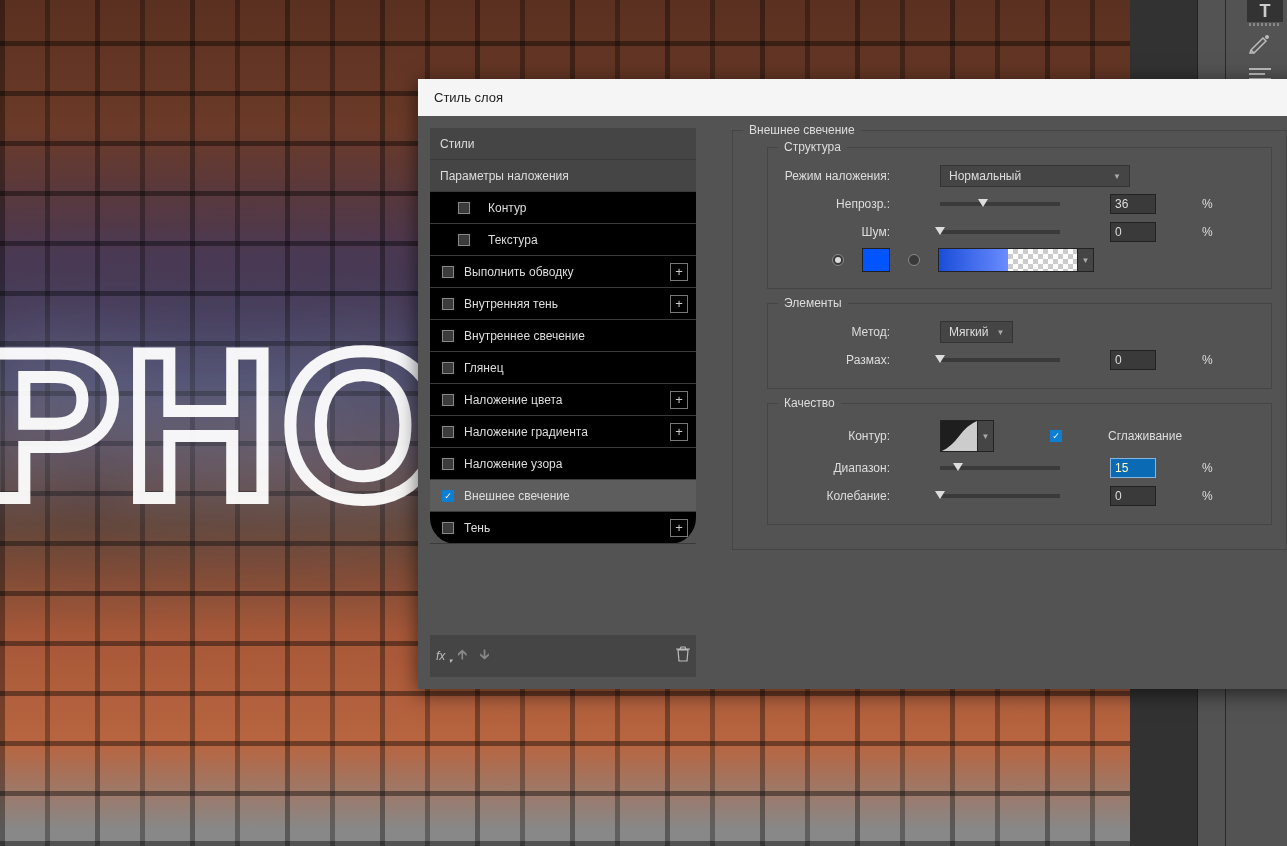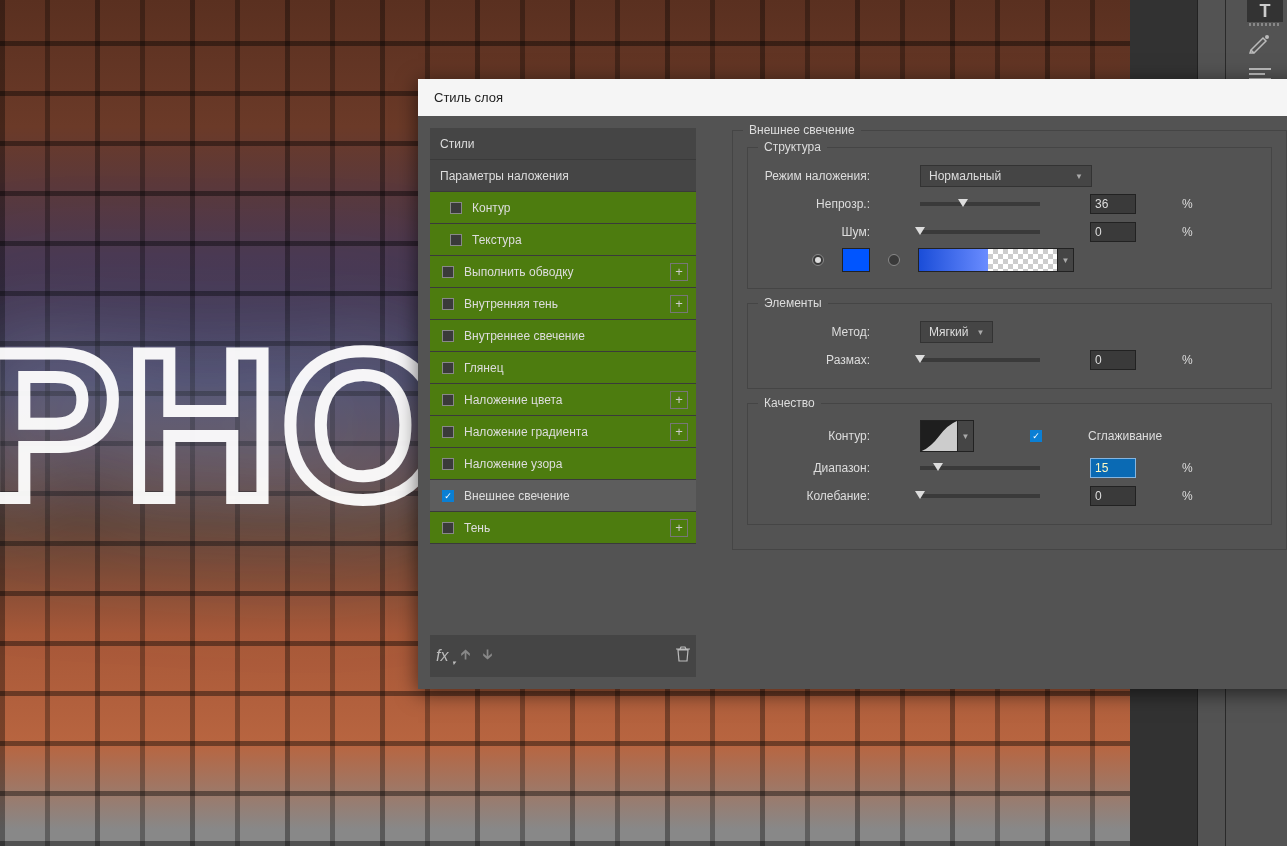--- a/index.html
+++ b/index.html
@@ -14,45 +14,45 @@
 .rp-dots{position:absolute;top:23px;right:8px;width:30px;height:3px;background:repeating-linear-gradient(90deg,#888 0,#888 2px,transparent 2px,transparent 4px);}
 .rp-brush{position:absolute;top:34px;right:16px;color:#ccc;}
 .rp-strokes{position:absolute;top:68px;right:16px;}
 .strokes-ico{display:flex;flex-direction:column;gap:3px;}
 .strokes-ico span{width:22px;height:2px;background:#bbb;}
 
 .dialog{position:absolute;top:79px;left:418px;width:885px;height:610px;background:#535353;box-shadow:0 4px 20px rgba(0,0,0,0.6);}
 .dlg-title{background:#f5f5f5;color:#222;height:37px;display:flex;align-items:center;padding:0 16px;font-size:13px;}
 .dlg-body{display:flex;height:573px;}
 .left-col{width:290px;background:#535353;padding:12px;display:flex;flex-direction:column;}
-.styles-list{background:#4d7c0f;flex:0 0 auto;}
+.styles-list{background:#000000;flex:0 0 auto;border-radius:26px;}
 .style-row{height:32px;display:flex;align-items:center;padding:0 10px;font-size:12px;color:#ddd;border-bottom:1px solid #3a3a3a;position:relative;}
 .style-row.header{background:#454545;padding-left:10px;}
 .style-row.effect{padding-left:12px;}
-.style-row.sub{padding-left:20px;}
+.style-row.sub{padding-left:28px;gap:8px;}
 .style-row.active{background:#5d5d5d;}
 .chk{width:12px;height:12px;border:1px solid #888;margin-right:10px;flex:0 0 auto;background:#3a3a3a;}
 .chk.on{background:#0a7fd4;border-color:#0a7fd4;display:flex;align-items:center;justify-content:center;}
 .chk.on::after{content:"✓";color:#fff;font-size:9px;}
 .plus-btn{position:absolute;right:8px;width:18px;height:18px;border:1px solid #777;display:flex;align-items:center;justify-content:center;color:#ccc;font-size:13px;}
 .left-footer{margin-top:auto;height:42px;display:flex;align-items:center;padding:0 6px;gap:12px;color:#888;background:#454545;}
-.fx-ico{font-style:italic;font-size:16px;color:#bbb;position:relative;}
+.fx-ico{font-style:italic;font-size:12px;color:#bbb;position:relative;}
 .fx-ico::after{content:"▾";font-size:7px;position:absolute;bottom:-2px;right:-7px;}
 .arrow-ico{font-size:14px;}
 .trash-ico{margin-left:auto;}
 
 .right-col{flex:1;padding:14px 16px 0 24px;color:#ddd;font-size:12px;}
 .grp{border:1px solid #454545;padding:16px 14px 14px;margin-bottom:18px;position:relative;}
 .grp-title{position:absolute;top:-8px;left:10px;background:#535353;padding:0 6px;font-size:12px;color:#ddd;}
-.subgrp{border:1px solid #454545;padding:14px 12px 14px;margin-bottom:14px;position:relative;}
+.subgrp{border:1px solid #454545;padding:14px 12px 14px;margin-bottom:14px;position:relative;margin-left:20px;}
 .subgrp-title{position:absolute;top:-8px;left:10px;background:#535353;padding:0 6px;font-size:12px;color:#ddd;}
 .form-row{display:flex;align-items:center;height:28px;gap:40px;}
 .lbl{width:120px;text-align:right;padding-right:10px;color:#ddd;}
 .dd{background:#454545;border:1px solid #333;color:#ddd;height:22px;display:flex;align-items:center;padding:0 8px;font-size:12px;min-width:70px;justify-content:space-between;gap:8px;}
-.dd.wide{width:172px;}
+.dd.wide{width:190px;}
 .dd-caret{font-size:8px;color:#aaa;}
 .slider{flex:0 0 120px;height:4px;background:#3a3a3a;position:relative;margin-right:10px;}
 .slider-thumb{position:absolute;top:-3px;width:0;height:0;border-left:5px solid transparent;border-right:5px solid transparent;border-top:8px solid #ddd;transform:translateX(-5px);}
 .num-input{width:46px;height:20px;background:#3a3a3a;border:1px solid #222;color:#ddd;font-size:12px;text-align:left;padding:0 4px;}
 .num-input.sel{background:#0a6ab4;border:1px solid #85b5e0;color:#fef9c3;}
 .unit{margin-left:6px;color:#ddd;}
 .color-row{display:flex;align-items:center;gap:18px;padding-left:52px;}
 .radio{width:12px;height:12px;border:1px solid #888;border-radius:50%;background:#3a3a3a;display:flex;align-items:center;justify-content:center;}
 .radio.on::after{content:"";width:6px;height:6px;background:#ddd;border-radius:50%;}
 .color-swatch{width:28px;height:24px;background:#0055ff;border:1px solid #222;}

